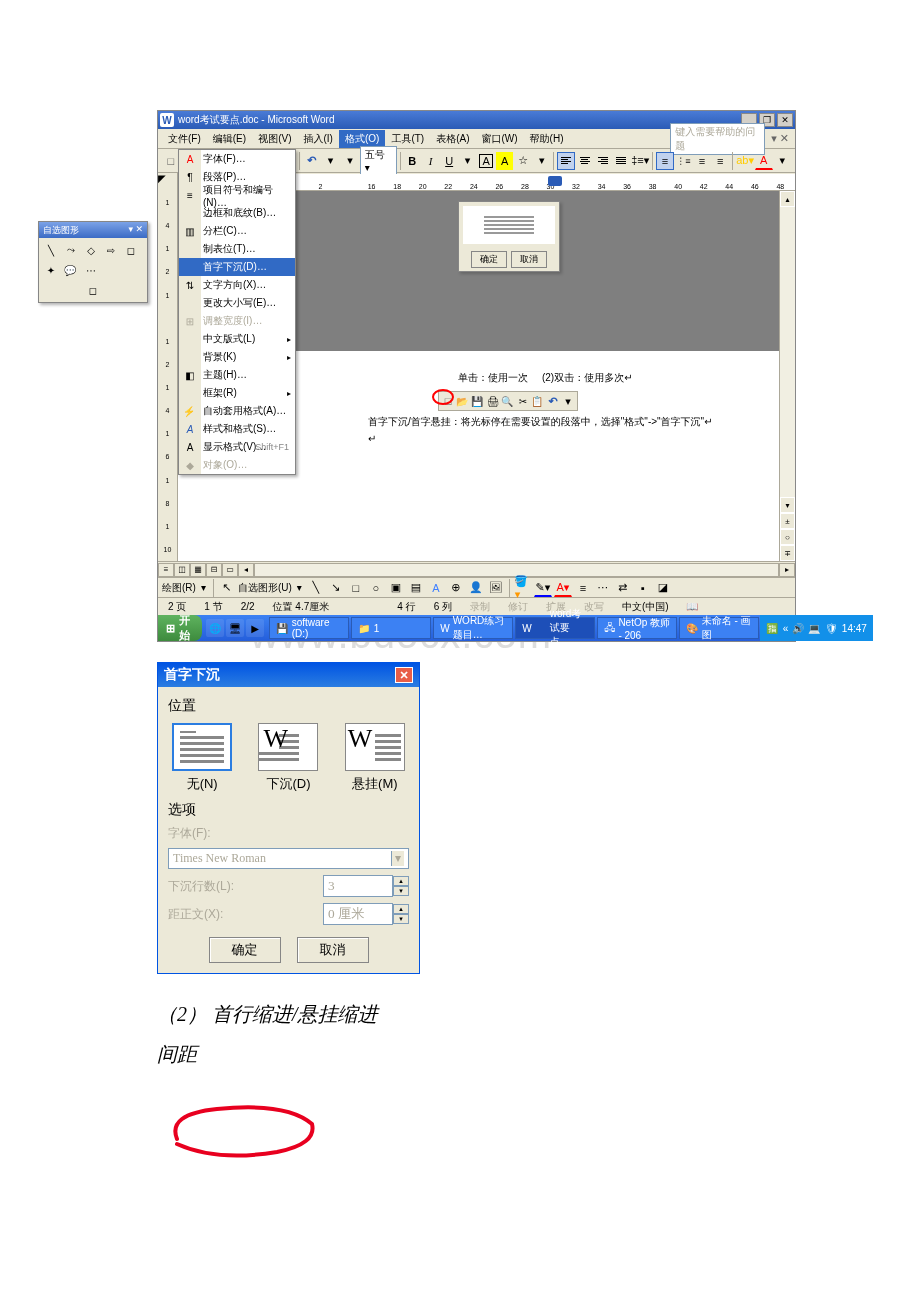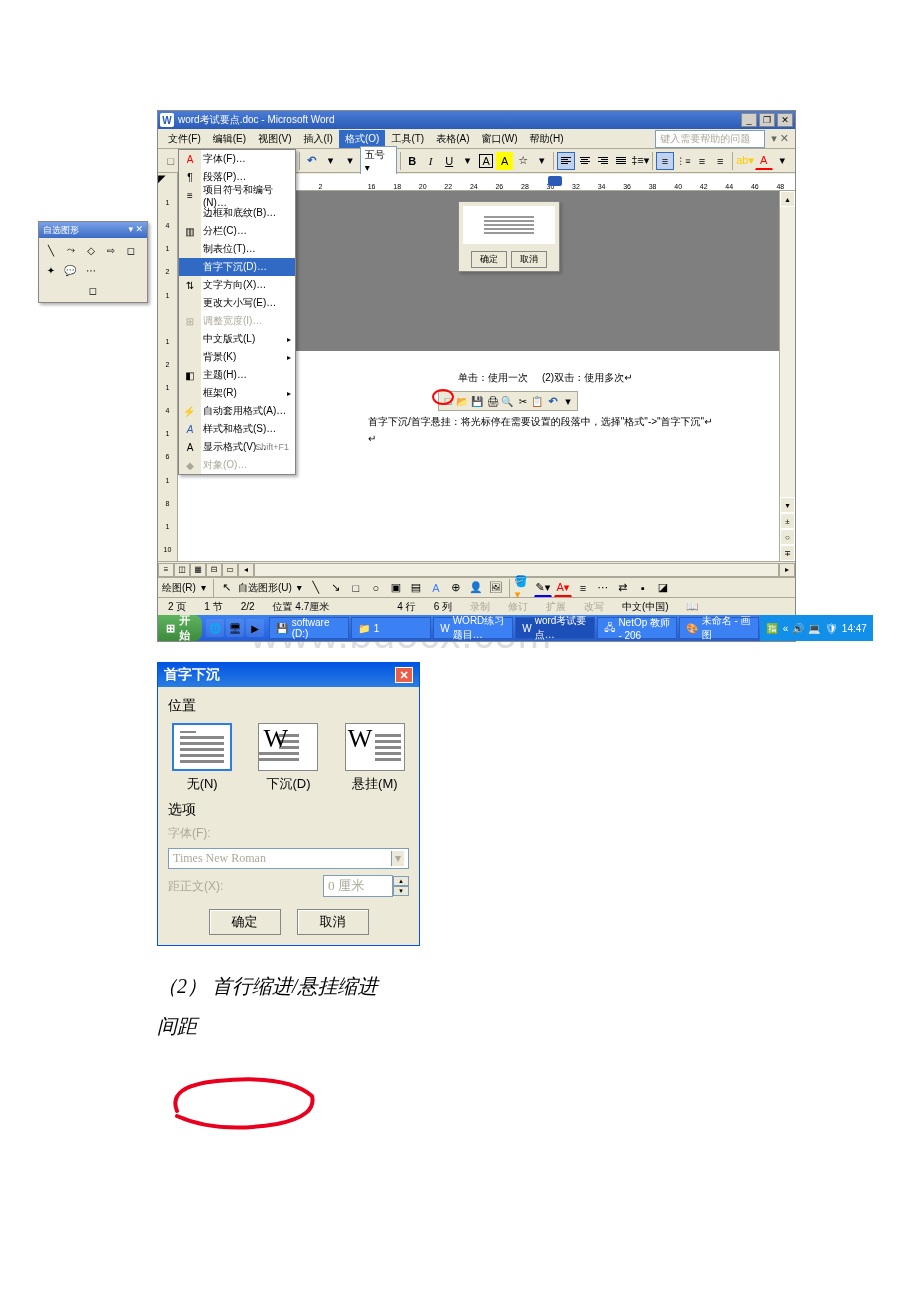--- a/index.html
+++ b/index.html
@@ -13,21 +13,21 @@
   .titlebar .w-icon { width: 14px; height: 14px; background: #fff; color: #2a5bb6; font-weight: bold; font-size: 10px; display: flex; align-items: center; justify-content: center; margin-right: 4px; border-radius: 2px; }
   .titlebar .title { flex: 1; font-size: 10px; }
   .titlebar .winbtns { display: flex; gap: 2px; }
   .titlebar .winbtn { width: 16px; height: 14px; background: #d4d0c8; border: 1px solid #888; font-size: 9px; display: flex; align-items: center; justify-content: center; color: #000; }
   
   
   .menubar { height: 20px; background: #ece9d8; border-bottom: 1px solid #aca899; display: flex; align-items: center; padding-left: 4px; color: #000; }
   .menubar .menuitem { padding: 2px 6px; cursor: pointer; }
   .menubar .menuitem.open { background: #316ac5; color: #fff; }
   .menubar .spacer { flex: 1; }
-  .menubar .helpbox { background: #fff; border: 1px solid #7f9db9; padding: 1px 4px; color: #aca899; width: 110px; font-size: 10px; }
+  .menubar .helpbox { background: #fff; border: 1px solid #7f9db9; padding: 1px 4px; color: #aca899; width: 95px; font-size: 10px; }
   .menubar .close-x { padding: 0 6px; color: #666; font-size: 11px; cursor: pointer; }
   
   
   .toolbar { height: 24px; background: #ece9d8; border-bottom: 1px solid #aca899; display: flex; align-items: center; padding: 0 4px; gap: 1px; }
   .tbtn { width: 18px; height: 18px; border: 1px solid transparent; display: flex; align-items: center; justify-content: center; font-size: 11px; cursor: pointer; }
   .tsep { width: 1px; height: 18px; background: #aca899; margin: 0 2px; }
   .fontsize-box { border: 1px solid #7f9db9; background: #fff; padding: 1px 4px; font-size: 10px; }
   
   
   .ico-new::before { content: "□"; color: #555; }
@@ -516,21 +516,21 @@
       <span>开始</span>
     </div>
     <div class="ql">
       <div class="qbtn">🌐</div>
       <div class="qbtn">🖥</div>
       <div class="qbtn">▶</div>
     </div>
     <div class="task">💾 <span style="margin-left:3px">software (D:)</span></div>
     <div class="task">📁 <span style="margin-left:3px">1</span></div>
     <div class="task">W <span style="margin-left:3px">WORD练习题目…</span></div>
-    <div class="task active">W <span style="margin-left:3px">word考试要点…</span></div>
+    <div class="task active">W <span style="margin-left:18px">word考试要点…</span></div>
     <div class="task">🖧 <span style="margin-left:3px">NetOp 教师 - 206</span></div>
     <div class="task">🎨 <span style="margin-left:3px">未命名 - 画图</span></div>
     <div class="tray">
       <span>🈯</span>
       <span>«</span>
       <span>🔊</span>
       <span>💻</span>
       <span>🛡</span>
       <span>14:47</span>
     </div>
@@ -589,20 +589,29 @@
     <div class="dc-row">
       <div class="dc-lbl">字体(F):</div>
     </div>
     <div class="dc-row">
       <div class="dc-input" style="width:100%;display:flex;justify-content:space-between">
           <span>Times New Roman</span>
           <span style="background:#ece9d8;border-left:1px solid #7f9db9;padding:0 3px;color:#aca899">▾</span>
         </div>
     </div>
     <div class="dc-row">
+      <div class="dc-lbl">下沉行数(L):</div>
+      <div style="flex:1"></div>
+      <input class="dc-input dc-spin" disabled="" value="3" style="">
+      <div class="dc-spinbtns">
+          <div class="dc-spinbtn">▴</div>
+          <div class="dc-spinbtn">▾</div>
+        </div>
+    </div>
+    <div class="dc-row">
       <div class="dc-lbl">距正文(X):</div>
       <div style="flex:1"></div>
       <input class="dc-input dc-spin" disabled="" value="0 厘米" style="">
       <div class="dc-spinbtns">
           <div class="dc-spinbtn">▴</div>
           <div class="dc-spinbtn">▾</div>
         </div>
     </div>
     <div class="dc-btns">
       <button class="dc-btn">确定</button>

